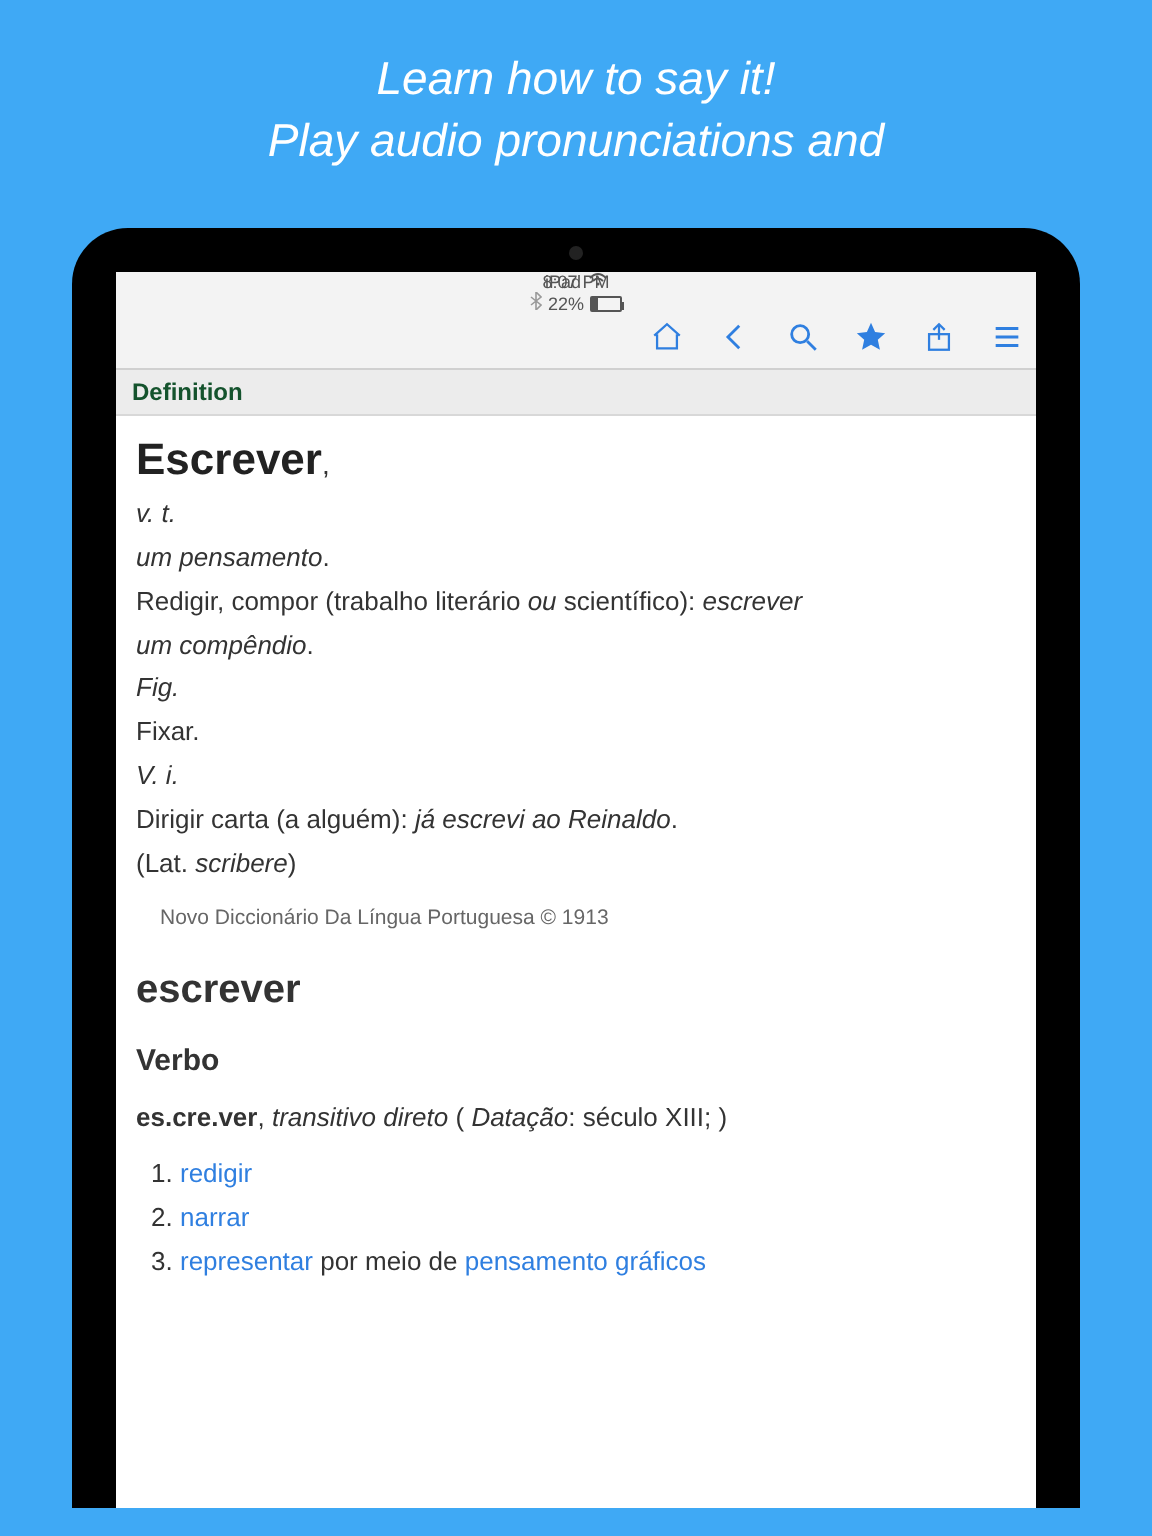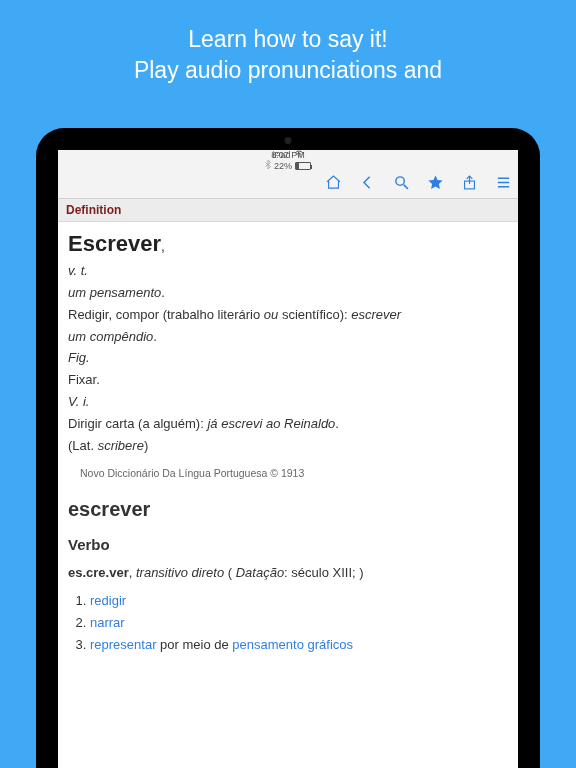--- a/index.html
+++ b/index.html
@@ -6,24 +6,25 @@
   body {
     font-family: -apple-system, "Helvetica Neue", Helvetica, Arial, sans-serif;
     background: #3fa9f5;
     width: 576px;
     height: 768px;
     overflow: hidden;
   }
   .promo {
     color: #fff;
     text-align: center;
-    padding: 24px 20px 42px;
+    padding: 24px 20px 28px;
     font-size: 23px;
     font-weight: 300;
     line-height: 1.35;
+    font-style: italic;
   }
   .device {
     background: #000;
     border-radius: 28px 28px 0 0;
     margin: 0 36px;
     padding: 22px 22px 0;
     height: 640px;
     position: relative;
   }
   .camera {
@@ -84,21 +85,21 @@
     padding: 0 6px;
     gap: 16px;
   }
   .toolbar .ico { color: #2f7fe0; display:flex; align-items:center; justify-content:center; width:18px; height:18px;}
   .toolbar svg { width: 17px; height: 17px; }
   .section-header {
     background: #ececec;
     border-bottom: 1px solid #d8d8d8;
     padding: 4px 8px;
     font-weight: 600;
-    color: #7f1d1d;
+    color: #14532d;
     font-size: 12px;
   }
   .content {
     padding: 6px 10px 12px;
     line-height: 1.45;
     color: #333;
   }
   .headword {
     font-size: 22px;
     font-weight: 700;

